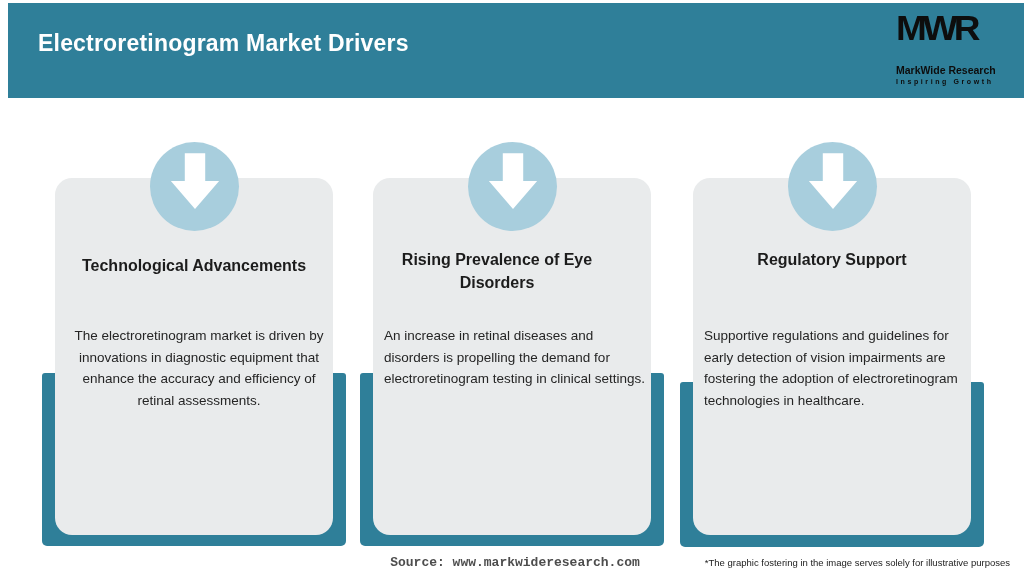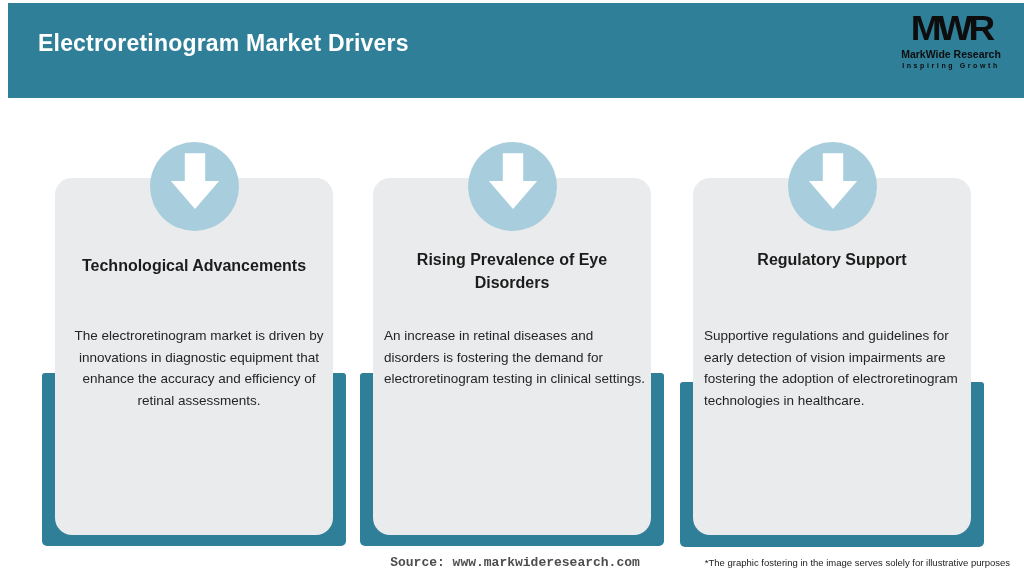--- a/index.html
+++ b/index.html
@@ -33,32 +33,31 @@
     font-weight: bold;
     color: #ffffff;
     letter-spacing: 0.2px;
     white-space: nowrap;
   }
   .logo {
     position: absolute;
     right: 18px;
     top: 7px;
     width: 110px;
-    text-align: center;
     color: #0d0d0d;
     line-height: 1;
   }
   .logo-acronym {
     font-size: 37px;
     font-weight: bold;
     letter-spacing: -4px;
     transform: scaleY(0.95);
   }
   .logo-company {
-    margin-top: 2px;
+    margin-top: 18px;
     font-size: 10.5px;
     font-weight: bold;
     white-space: nowrap;
   }
   .logo-tagline {
     margin-top: 2px;
     font-size: 7px;
     font-weight: bold;
     letter-spacing: 2.6px;
     white-space: nowrap;
@@ -160,22 +159,22 @@
   <div class="card-title" style="left:69px;margin-top:6px;">Technological Advancements</div>
   <div class="card-body" style="left:66px;text-align:center;">The electroretinogram market is driven by innovations in diagnostic equipment that enhance the accuracy and efficiency of retinal assessments.</div>
 
   <div class="card-shadow" style="left:360px; top:373px; width:304px; height:173px;"></div>
   <div class="driver-card" style="left:373px;"></div>
   <div class="icon-circle" style="left:468px;">
     <svg width="52" height="60" viewBox="0 0 56 62">
       <polygon points="17,0 39,0 39,30 54,30 28,60 2,30 17,30" fill="#ffffff"></polygon>
     </svg>
   </div>
-  <div class="card-title" style="left:387px;">Rising Prevalence of Eye Disorders</div>
-  <div class="card-body" style="left:384px;">An increase in retinal diseases and disorders is fostering the demand for electroretinogram testing in clinical settings.</div>
+  <div class="card-title" style="left:372px;">Rising Prevalence of Eye Disorders</div>
+  <div class="card-body" style="left:384px;">An increase in retinal diseases and disorders is propelling the demand for electroretinogram testing in clinical settings.</div>
 
   <div class="card-shadow" style="left:680px; top:382px; width:304px; height:165px;"></div>
   <div class="driver-card" style="left:693px;"></div>
   <div class="icon-circle" style="left:788px;">
     <svg width="52" height="60" viewBox="0 0 56 62">
       <polygon points="17,0 39,0 39,30 54,30 28,60 2,30 17,30" fill="#ffffff"></polygon>
     </svg>
   </div>
   <div class="card-title" style="left:707px;">Regulatory Support</div>
   <div class="card-body" style="left:704px;">Supportive regulations and guidelines for early detection of vision impairments are fostering the adoption of electroretinogram technologies in healthcare.</div>

